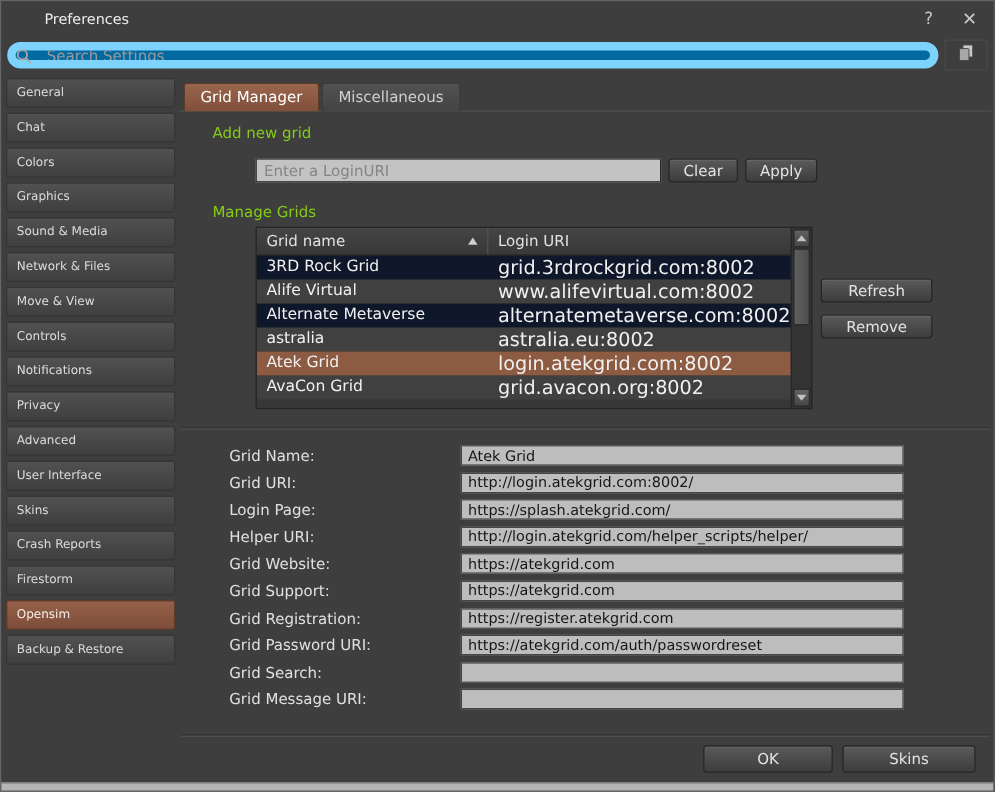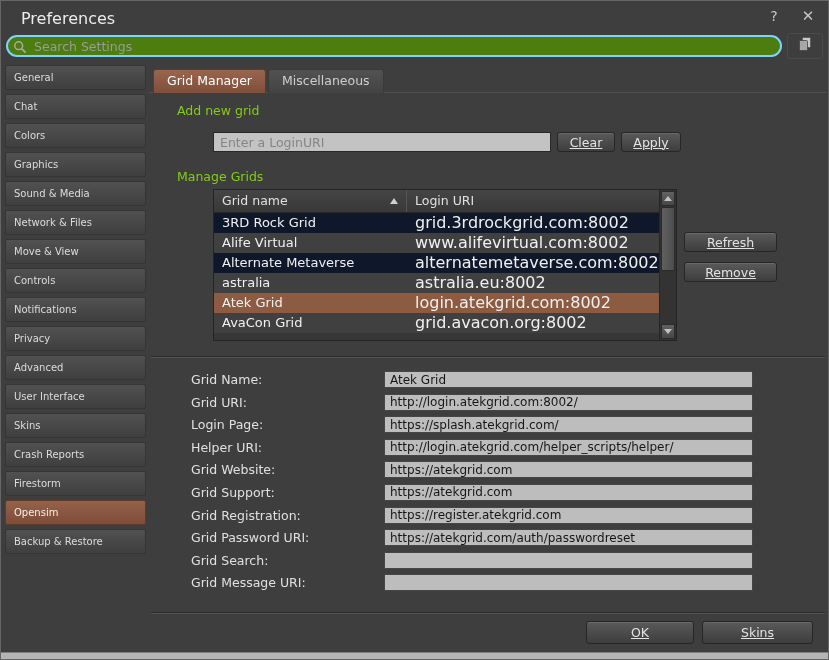--- a/index.html
+++ b/index.html
@@ -1,30 +1,30 @@
 <!DOCTYPE html>
 <html><head>
 <meta charset="utf-8">
 <style>
   html,body{margin:0;padding:0;background:#2b2b2b;}
   .window{position:relative;width:829px;height:660px;background:#3e3e3e;border:1px solid #666;
           box-sizing:border-box;overflow:hidden;font-family:"DejaVu Sans","Liberation Sans",sans-serif;}
 
   
   .titlebar{position:absolute;left:0;top:0;right:0;height:30px;}
-  .title{position:absolute;left:20px;top:8px;font-size:16px;color:#ececec;}
+  .title{position:absolute;left:36px;top:8px;font-size:12px;color:#ececec;}
   .tb-btn{position:absolute;top:5px;width:20px;height:20px;line-height:20px;text-align:center;
           color:#c6c6c6;font-size:14px;cursor:pointer;}
   .tb-help{right:44px;}
   .tb-close{right:10px;font-size:15px;}
 
   
   .searchrow{position:absolute;left:5px;top:33px;right:5px;height:24px;display:flex;gap:5px;align-items:center;}
   .search-field{flex:1;position:relative;height:22px;}
-  .search-field input{width:100%;height:22px;border-radius:11px;background:#4d7c0f;border:2px solid #7dd3fc;
+  .search-field input{width:100%;height:22px;border-radius:11px;background:#0369a1;border:7px solid #7dd3fc;
           color:#d8d8d8;padding:0 10px 0 26px;font-size:12.5px;outline:none;font-family:inherit;box-sizing:border-box;}
   .search-field input::placeholder{color:#9b9b9b;}
   .search-icon{position:absolute;left:7px;top:4px;width:14px;height:14px;}
   .copy-btn{width:34px;height:24px;display:flex;align-items:center;justify-content:center;cursor:pointer;
           background:#3e3e3e;border:1px solid #4a4a4a;border-radius:3px;}
 
   
   .sidebar{position:absolute;left:4px;top:64px;width:141px;}
   .side-item{height:25px;margin-bottom:4px;background:linear-gradient(180deg,#515151,#3f3f3f);
           border:1px solid #353535;border-radius:2px;color:#dcdcdc;font-size:10px;line-height:23px;
@@ -45,21 +45,21 @@
 
   
   .loginuri-input{position:absolute;left:212px;top:131px;width:338px;height:20px;background:#c3c3c3;
           border:1px solid #282828;color:#1c1c1c;font-size:12.5px;padding:0 6px;box-sizing:border-box;
           font-family:inherit;outline:none;}
   .loginuri-input::placeholder{color:#858585;}
 
   
   .btn{position:absolute;background:linear-gradient(180deg,#5a5a5a,#3d3d3d);border:1px solid #262626;
           border-radius:3px;color:#e3e3e3;font-size:12.5px;display:flex;align-items:center;justify-content:center;
-          cursor:pointer;box-shadow:inset 0 1px 0 rgba(255,255,255,.10);box-sizing:border-box;font-family:inherit;text-decoration:underline;}
+          cursor:pointer;box-shadow:inset 0 1px 0 rgba(255,255,255,.10);box-sizing:border-box;font-family:inherit;}
   .btn-clear{left:556px;top:131px;width:58px;height:20px;}
   .btn-apply{left:620px;top:131px;width:60px;height:20px;}
   .btn-refresh{left:683px;top:231px;width:93px;height:20px;}
   .btn-remove{left:683px;top:261px;width:93px;height:20px;}
   .btn-ok{left:585px;top:620px;width:108px;height:23px;}
   .btn-cancel{left:701px;top:620px;width:111px;height:23px;}
 
   
   .grid-table{position:absolute;left:212px;top:188px;width:464px;height:152px;background:#373737;
           border:1px solid #242424;box-sizing:border-box;overflow:hidden;}

